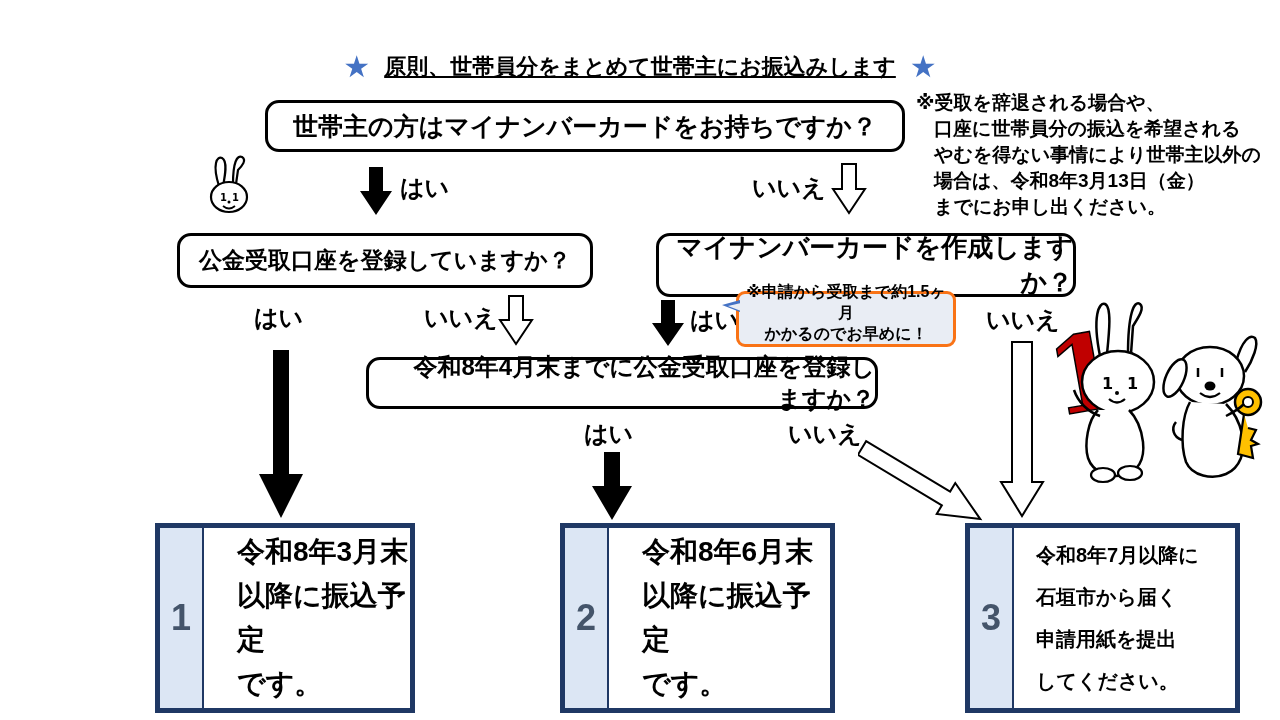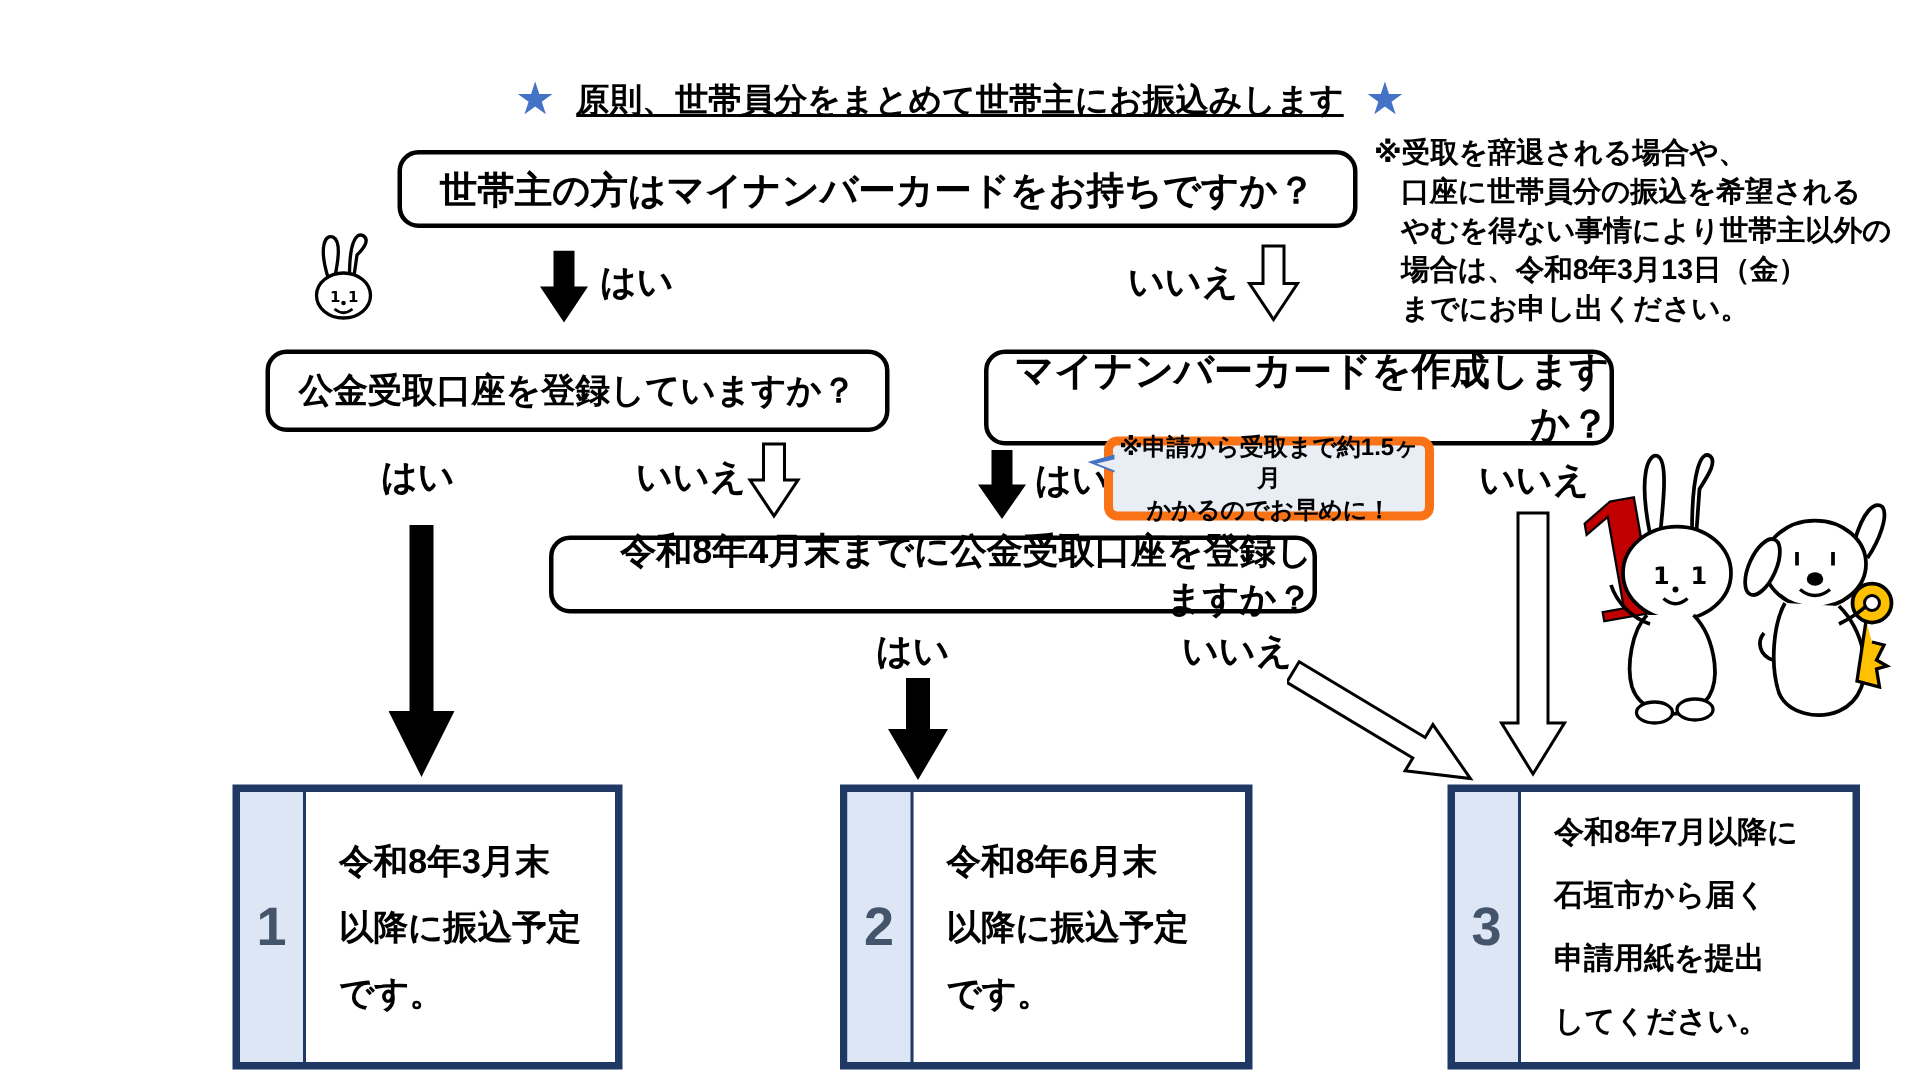--- a/index.html
+++ b/index.html
@@ -26,22 +26,22 @@
     border:3px solid #000; border-radius:14px; background:#fff;
     display:flex; align-items:center; justify-content:center; text-align:right;
   }
   .q1 { top:100px; left:265px; width:640px; height:52px; font-size:25px; }
   .q2 { top:233px; left:177px; width:416px; height:55px; font-size:23px; }
   .q3 { top:233px; left:656px; width:420px; height:64px; font-size:26px; }
   .q4 { top:357px; left:366px; width:512px; height:52px; font-size:24px;padding-left:42px; }
   .branch-label { font-size:24px; }
   .callout {
     top:291px; left:736px; width:220px; height:56px;
-    background:#E9EDF4; border:6px solid #f97316; border-radius:9px;
-    display:flex; flex-direction:column; align-items:center; justify-content:center;
+    background:#E9EDF4; border:3px solid #f97316; border-radius:9px;
+    display:flex; flex-direction:column; align-items:center; justify-content:flex-end;
     font-size:16px; line-height:21px; text-align:center;
   }
   .callout::before {
     content:""; position:absolute; left:-17px; top:6px;
     border-style:solid; border-width:5px 18px 7px 0;
     border-color:transparent #4472C4 transparent transparent;
   }
   .callout::after {
     content:""; position:absolute; left:-11px; top:9px;
     border-style:solid; border-width:3px 13px 5px 0;
@@ -52,22 +52,22 @@
   }
   .rb1 { left:155px; width:260px; }
   .rb2 { left:560px; width:275px; }
   .rb3 { left:965px; width:275px; }
   .result-num {
     width:44px; background:#DCE6F4; border-right:2px solid #1F3864;
     display:flex; align-items:center; justify-content:center;
     font-size:36px; color:#44546A;
   }
   .result-text {
-    flex:1; display:flex; align-items:center; padding-left:22px;
-    font-size:23px; line-height:44px; white-space:pre-line;
+    flex:1; display:flex; align-items:center; padding-left:33px;
+    font-size:28px; line-height:44px; white-space:pre-line;
   }
   .rb3 .result-text { font-size:20px; line-height:42px; padding-left:22px; }
   svg { display:block; }
 </style>
 </head>
 <body>
 
 <div class="canvas">
 
 

